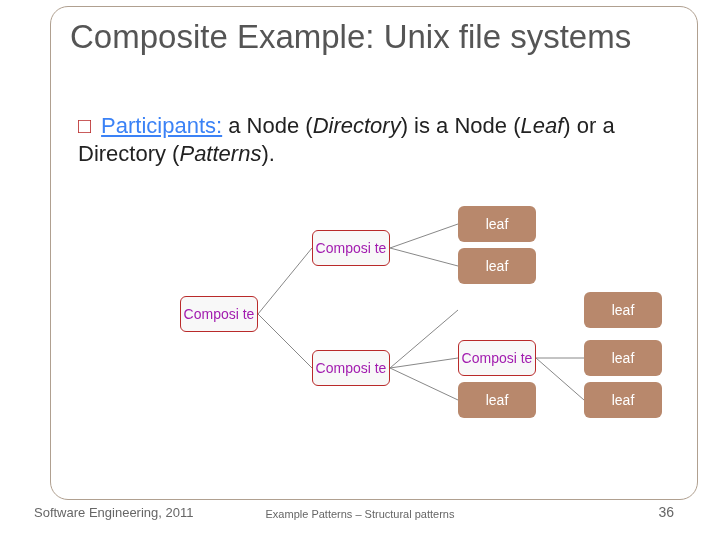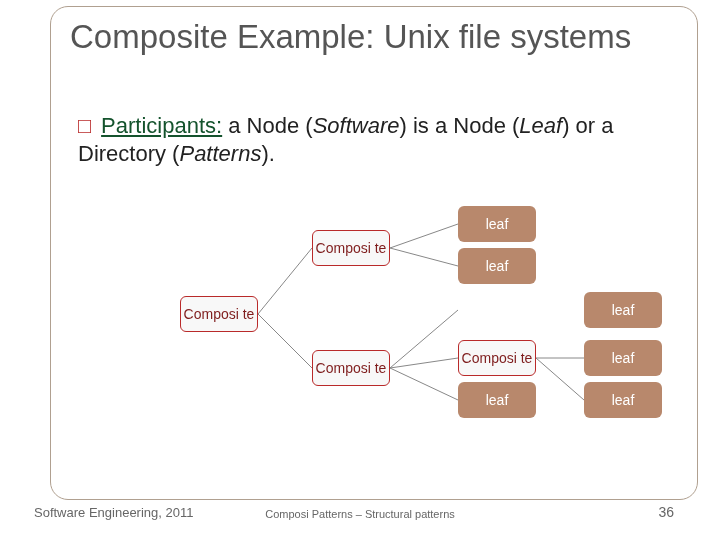--- a/index.html
+++ b/index.html
@@ -38,21 +38,21 @@
     color: #222;
     line-height: 1.25;
   }
   .bullet {
     font-family: Arial;
     color: #b92a2a;
     display: inline-block;
     width: 1.05em;
   }
   .u { text-decoration: underline; }
-  .red { color: #14532d; }
+  .red { color: #3b82f6; }
   .it { font-style: italic; }
 
   .diagram {
     position: absolute;
     top: 210px;
     left: 180px;
     width: 520px;
     height: 210px;
   }
   .box {
@@ -63,21 +63,21 @@
     display: flex;
     align-items: center;
     justify-content: center;
     text-align: center;
     font-size: 14px;
     line-height: 1.05;
   }
   .comp {
     background: #f8f8f8;
     border: 1.5px solid #b92a2a;
-    color: #7f1d1d;
+    color: #a21caf;
   }
   .leaf {
     background: #b8886c;
     color: #fff;
   }
   svg.lines {
     position: absolute;
     top: 0; left: 0;
     width: 520px;
     height: 210px;
@@ -112,21 +112,21 @@
   }
 </style>
 </head>
 <body>
 
 <div class="slide-border"></div>
 
 <div class="title">Composite Example: Unix file systems</div>
 
 <div class="body-text">
-  <span class="bullet">□</span><span class="u red">Participants:</span><span> a Node (</span><span class="it">Software</span><span>) is a Node (</span><span class="it">Leaf</span><span>) or a Directory (</span><span class="it">Patterns</span><span>).</span>
+  <span class="bullet">□</span><span class="u red">Participants:</span><span> a Node (</span><span class="it">Directory</span><span>) is a Node (</span><span class="it">Leaf</span><span>) or a Directory (</span><span class="it">Patterns</span><span>).</span>
 </div>
 
 <div class="diagram">
   <svg class="lines">
     <line x1="78" y1="104" x2="132" y2="38"></line>
     <line x1="78" y1="104" x2="132" y2="158"></line>
     <line x1="210" y1="38" x2="278" y2="14"></line>
     <line x1="210" y1="38" x2="278" y2="56"></line>
     <line x1="210" y1="158" x2="278" y2="100"></line>
     <line x1="210" y1="158" x2="278" y2="148"></line>
@@ -149,14 +149,14 @@
   <div class="box leaf" style="left:404px; top:82px;">leaf</div>
   <div class="box comp" style="left:278px; top:130px;">Composi
 te</div>
   <div class="box leaf" style="left:278px; top:172px;">leaf</div>
 
   <div class="box leaf" style="left:404px; top:130px;">leaf</div>
   <div class="box leaf" style="left:404px; top:172px;">leaf</div>
 </div>
 
 <div class="footer-left">Software Engineering, 2011</div>
-<div class="footer-center">Composi Patterns – Structural patterns</div>
+<div class="footer-center">Example Patterns – Structural patterns</div>
 <div class="footer-right">36</div>
 
 </body></html>

